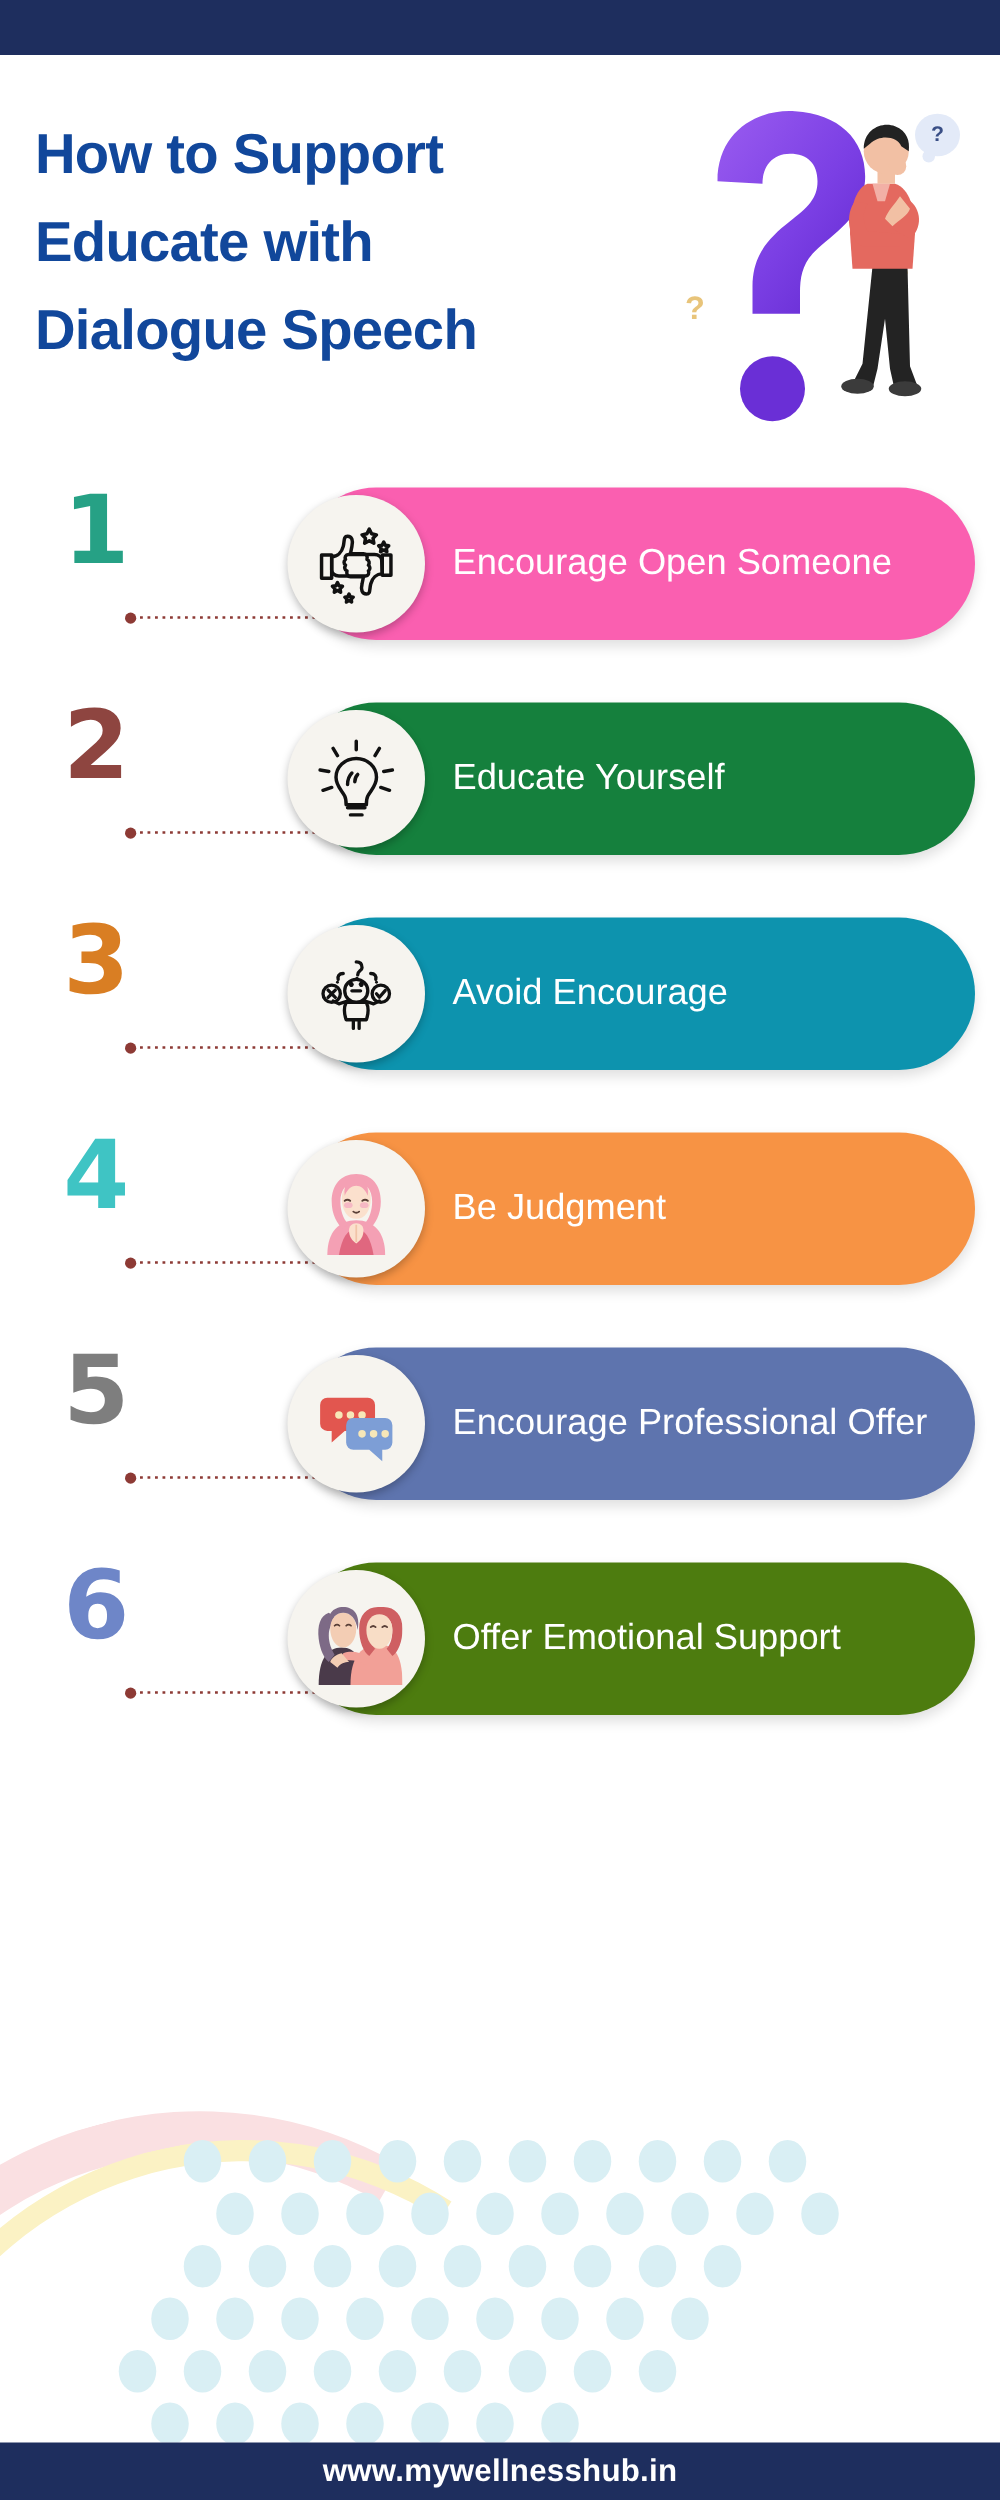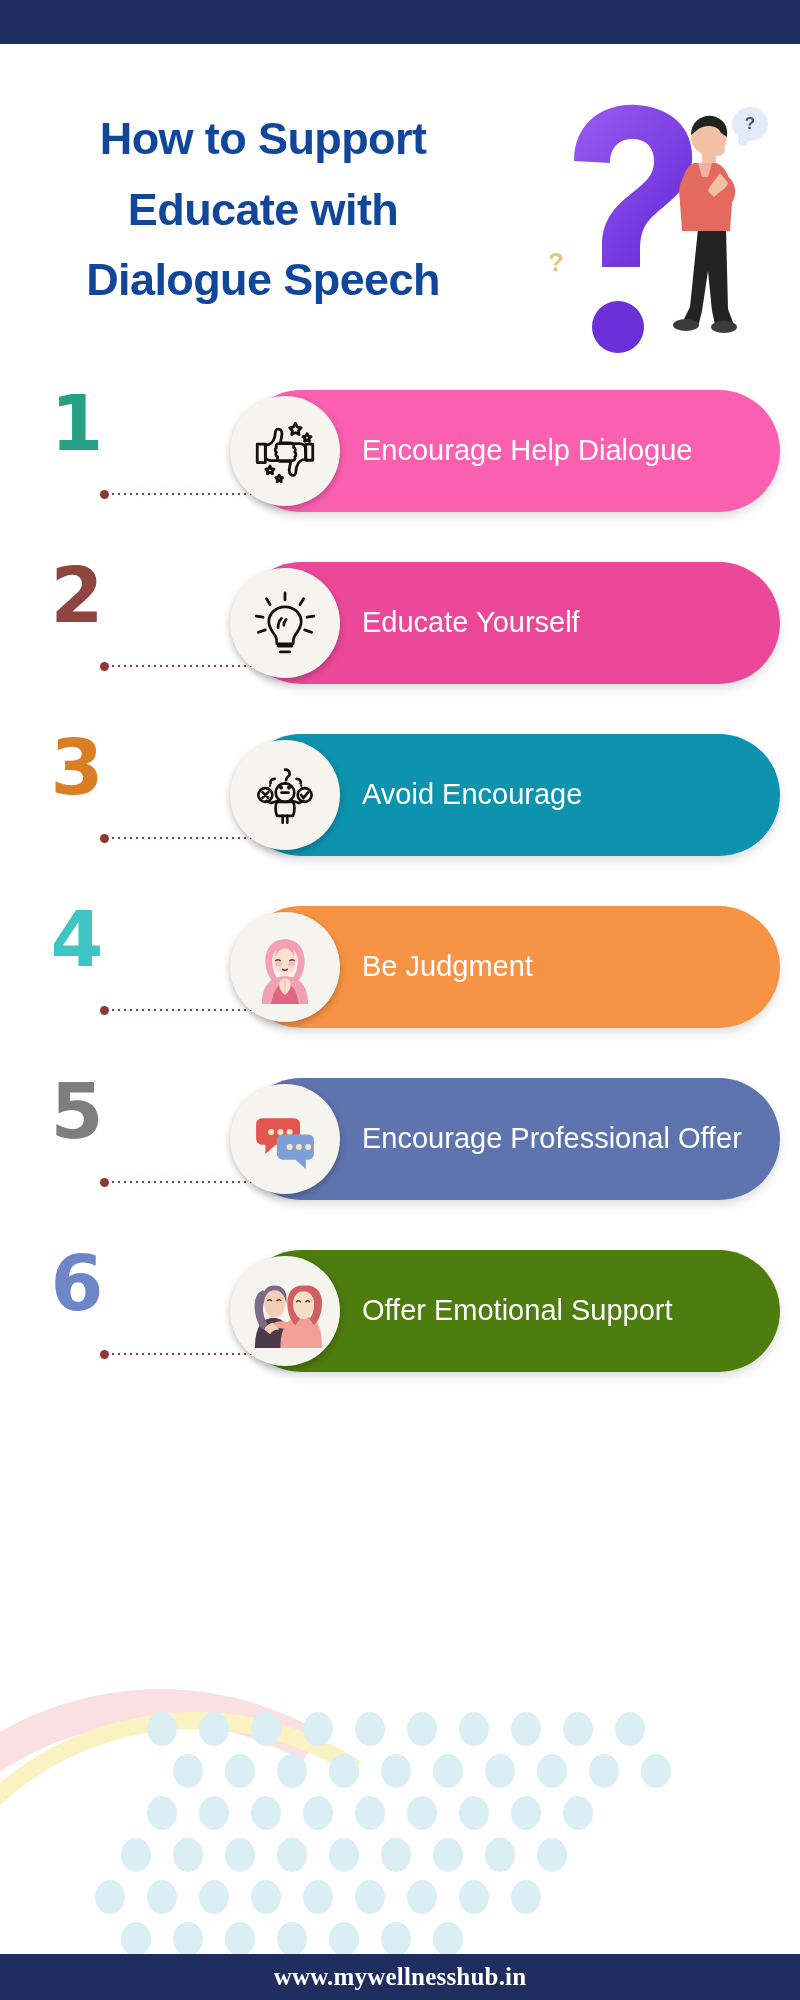--- a/index.html
+++ b/index.html
@@ -9,24 +9,24 @@
     background:#ffffff;
     position:relative;
     overflow:hidden;
   }
   #page { position:relative; width:800px; height:2000px; background:#fff; overflow:hidden; }
 
   
   .topbar { position:absolute; left:0; top:0; width:800px; height:44px; background:#1e2e5e; }
   .footerbar { position:absolute; left:0; bottom:0; width:800px; height:46px; background:#1e2e5e;
               display:flex; align-items:center; justify-content:center; }
-  .footerbar .url { color:#ffffff; font-size:25px; font-weight:bold; letter-spacing:.2px;font-family:Liberation Serif, serif; }
-
-  
-  .header { position:absolute; left:0; top:44px; width:712px; height:330px;text-align:center; }
+  .footerbar .url { color:#ffffff; font-size:25px; font-weight:bold; letter-spacing:.2px; }
+
+  
+  .header { position:absolute; left:0; top:28px; width:712px; height:330px; }
   .title { position:absolute; left:28px; top:60px; width:470px;
            color:#11479b; font-weight:bold; font-size:45px; line-height:1.57;
            letter-spacing:-0.6px; }
   .title .ln { display:block; white-space:nowrap; }
 
   
   .hero { position:absolute; left:560px; top:55px; width:230px; height:260px; }
   .qmark { position:absolute; left:-6px; top:0; width:150px; height:200px; }
   .qdot  { position:absolute; left:32px; top:202px; width:52px; height:52px;
            background:#6a2fd6; border-radius:50%; }
@@ -159,31 +159,31 @@
             <path d="M8 26 h7 v16 H8z"></path>
             <path d="M15 27 c4 0 7-3 8-7 1-4 0-7 3-7 3 0 4 3 3 7l-1 5h9c2 0 3 2 2.4 4 1.6.6 2 2.6 1 4 1.4 1 1.4 3 0 4 .8 1.4 0 3.4-2 3.4H20c-3 0-5-2-5-4z"></path>
             <path d="M56 40 h-6 V26h6z"></path>
             <path d="M50 39c-4 0-7 3-8 7-1 4 0 7-3 7-3 0-4-3-3-7l1-5h-9c-2 0-3-2-2.4-4-1.6-.6-2-2.6-1-4-1.4-1-1.4-3 0-4-.8-1.4 0-3.4 2-3.4h18c3 0 5 2 5 4z"></path>
             <path d="M41 8l1.6 3.2L46 12l-2.4 2.4.6 3.4-3.2-1.7-3.2 1.7.6-3.4L36 12l3.4-.8z"></path>
             <path d="M51 17l1.1 2.2 2.4.4-1.7 1.7.4 2.4-2.2-1.2-2.2 1.2.4-2.4-1.7-1.7 2.4-.4z"></path>
             <path d="M19 45l1.1 2.2 2.4.4-1.7 1.7.4 2.4-2.2-1.2-2.2 1.2.4-2.4-1.7-1.7 2.4-.4z"></path>
             <path d="M27 53l.9 1.8 2 .3-1.4 1.4.3 2-1.8-1-1.8 1 .3-2-1.4-1.4 2-.3z"></path>
           </svg>
         </div>
-        <div class="steplabel">Encourage Help Dialogue</div>
+        <div class="steplabel">Encourage Open Someone</div>
       </div>
     </div>
 
     <div class="step">
       <div class="num" style="color:#8e4540">2</div>
       <div class="connector">
         <span class="dot"></span>
         <span class="dashes"></span>
       </div>
-      <div class="pill" style="background:#ec4899">
+      <div class="pill" style="background:#15803d">
         <div class="badge">
           <svg viewBox="0 0 64 64" fill="none" stroke="#111" stroke-width="2.4" stroke-linecap="round" stroke-linejoin="round">
             <path d="M32 18c-8 0-14 6-14 13 0 6 4 9 6 13 1 2 1 4 1 6h14c0-2 0-4 1-6 2-4 6-7 6-13 0-7-6-13-14-13z"></path>
             <path d="M26 52h12M28 57h8"></path>
             <path d="M32 6v6M16 11l3 5M48 11l-3 5M7 26l6 1M57 26l-6 1M9 40l6-2M55 40l-6-2"></path>
             <path d="M29 28c-2 2-3 5-3 8M33 29c-1.5 1.5-2 3-2 5"></path>
           </svg>
         </div>
         <div class="steplabel">Educate Yourself</div>
       </div>

